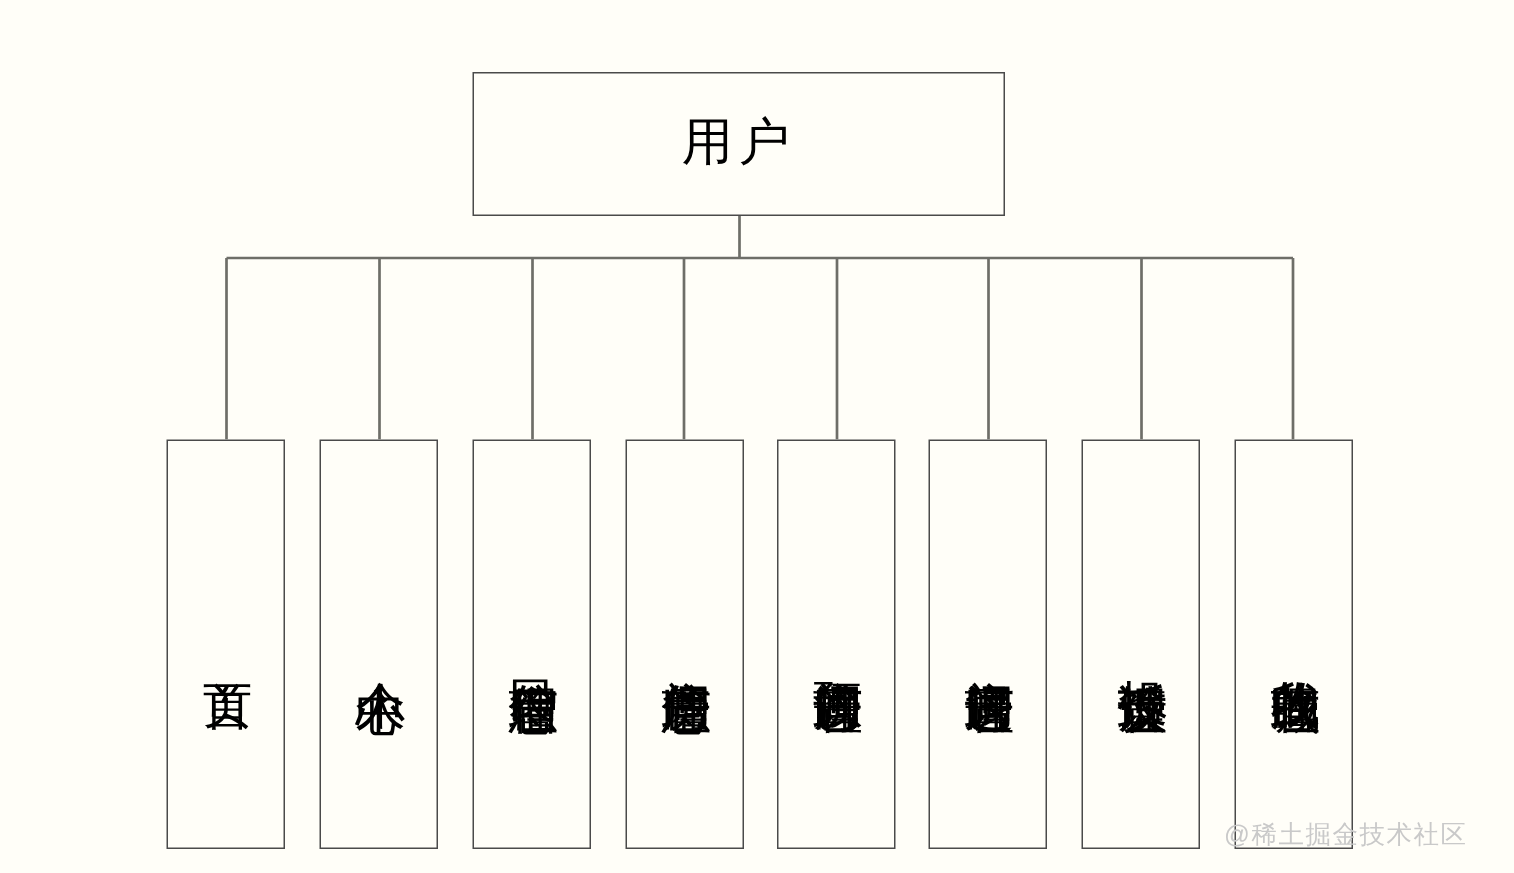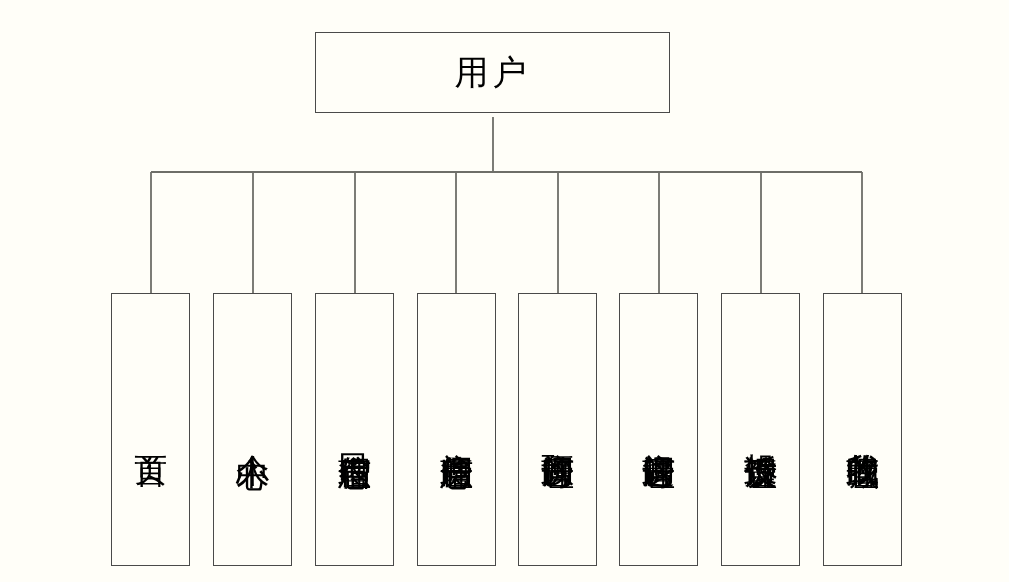--- a/index.html
+++ b/index.html
@@ -36,23 +36,23 @@
     box-sizing: border-box;
     background: #fffef8;
     border: 1.6px solid #4a4a4a;
     display: flex;
     align-items: center;
     justify-content: center;
   }
 
   .node-root {
     left: 315px;
-    top: 32px;
+    top: 48px;
     width: 355px;
-    height: 81px;
+    height: 96px;
   }
 
   .node-root .node-label {
     font-size: 34px;
     line-height: 1.1;
     letter-spacing: 4px;
     color: #000;
     white-space: nowrap;
   }
 
@@ -133,14 +133,15 @@
   </div>
 
   <div class="node-box node-child" style="left:721px;">
     <span class="node-label">投诉反馈管理</span>
   </div>
 
   <div class="node-box node-child" style="left:823px;">
     <span class="node-label">我的收藏管理</span>
   </div>
 
+  <div id="watermark">@稀土掘金技术社区</div>
 
 </div>
 
 </body></html>

